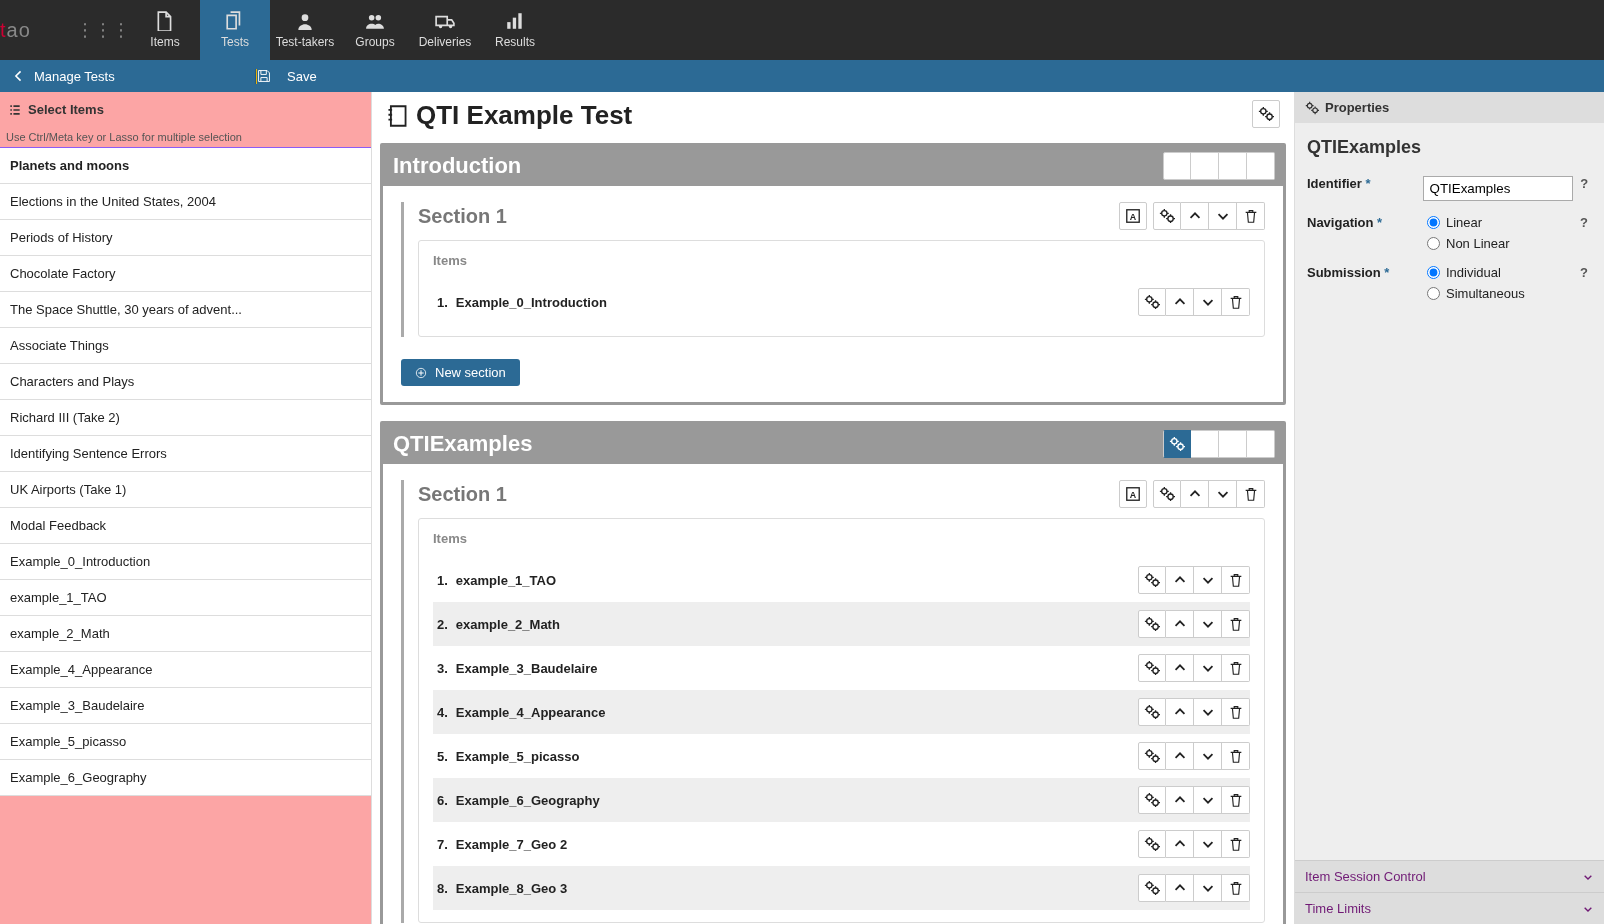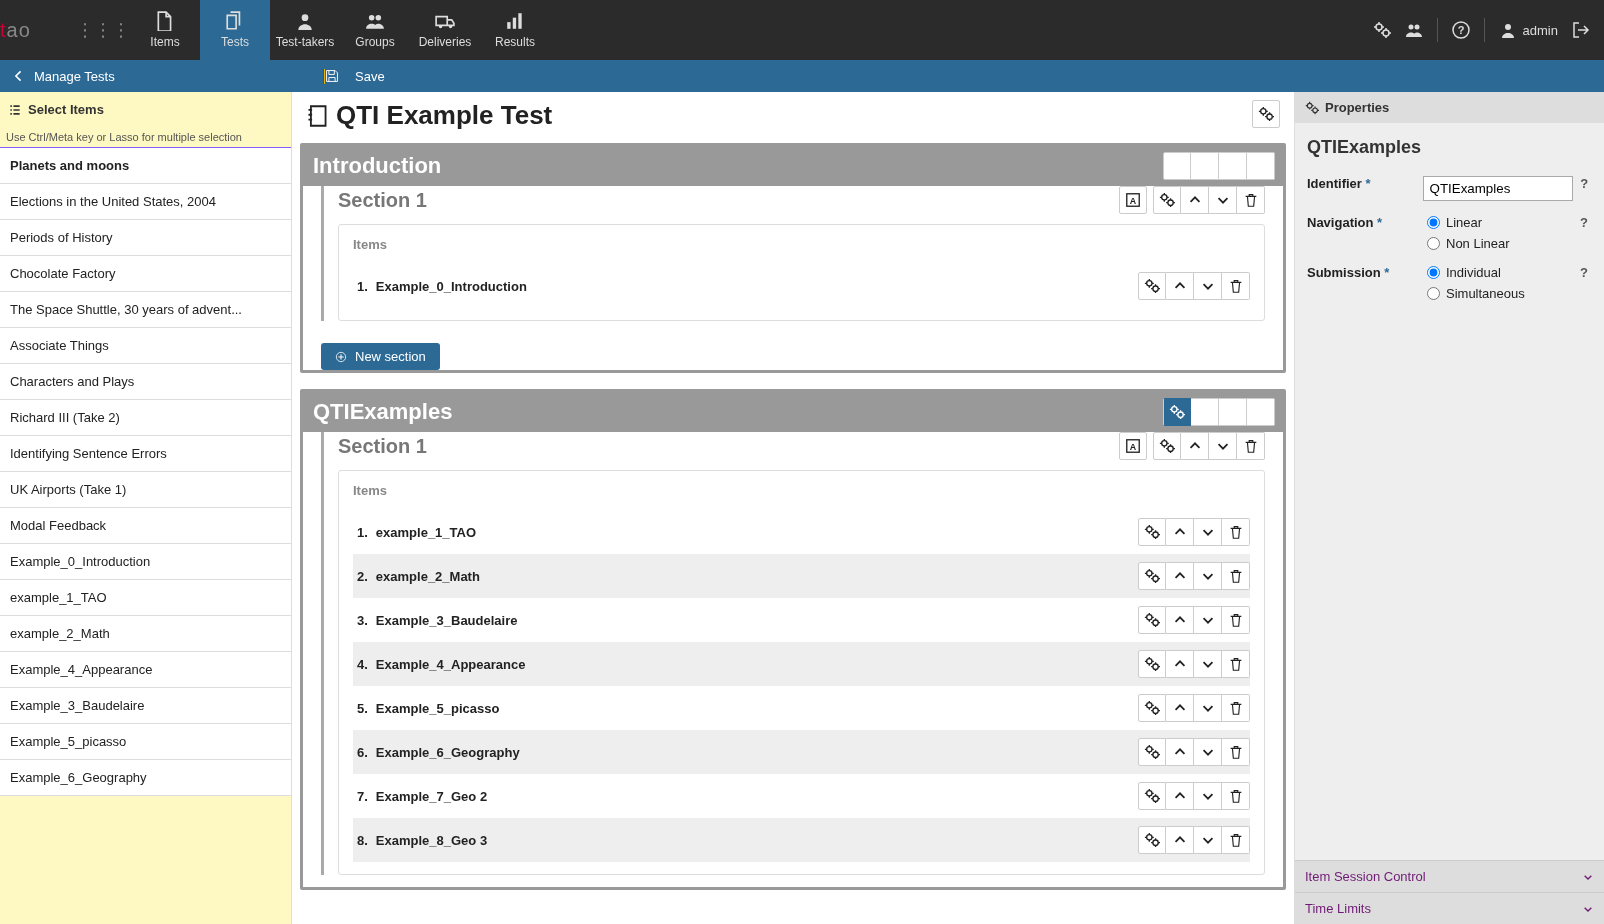--- a/index.html
+++ b/index.html
@@ -14,25 +14,25 @@
 .navitem{width:70px;display:flex;flex-direction:column;align-items:center;justify-content:center;cursor:pointer;font-size:12px;gap:4px}
 .navitem.active{background:#2c6a95}
 .navitem svg{width:20px;height:20px;fill:#ddd}
 .navspacer{flex:1}
 .navright{display:flex;align-items:center;gap:14px;padding-right:14px;height:60px}
 .navright-icon{cursor:pointer;display:flex;align-items:center;justify-content:center;color:#ddd}
 .navright svg{width:18px;height:18px;fill:#ddd}
 .navright .divider{width:1px;height:24px;background:#555}
 .userblock{display:flex;align-items:center;gap:6px;cursor:pointer}
 .actionbar{height:32px;background:#2c6a95;color:#fff;display:flex;align-items:center}
-.actionbar-left{width:324px;display:flex;align-items:center;padding-left:12px;gap:8px;cursor:pointer;border-right:1px solid #255a80}
+.actionbar-left{width:256px;display:flex;align-items:center;padding-left:12px;gap:8px;cursor:pointer;border-right:1px solid #255a80}
 .actionbar-right{flex:1;display:flex;align-items:center;gap:16px;cursor:pointer;border-left:1px solid #eab308}
 .actionbar svg{width:14px;height:14px;fill:#fff}
 .layout{display:flex;height:calc(100vh - 92px)}
-.left-panel{width:292px;border-right:1px solid #ddd;display:flex;flex-direction:column;background:#fef9c3}
+.left-panel{width:372px;border-right:1px solid #ddd;display:flex;flex-direction:column;background:#fca5a5}
 .panel-head{display:flex;align-items:center;gap:6px;padding:10px 8px;font-weight:bold;color:#333}
 .panel-head svg{width:14px;height:14px;fill:#333}
 .filter-wrap{padding:0 8px 4px}
 .filter-wrap input{width:100%;padding:6px 8px;border:1px solid #bbb;font-size:13px;background:#fff}
 .hint{font-size:11px;color:#555;padding:4px 6px}
 .itemlist{flex:1;overflow:auto;border-top:1px solid #8b5cf6}
 .itemlist-row{background:#fff;padding:10px;border-bottom:1px solid #ddd;cursor:pointer}
 .itemlist-row.bold{font-weight:bold}
 .center{flex:1;overflow:auto;background:#fff;padding:0 8px}
 .test-header{display:flex;align-items:flex-start;justify-content:space-between;padding:8px 6px 12px}
@@ -44,21 +44,21 @@
 .icon-btn.blue svg{fill:#fff}
 .icon-btn.disabled svg{fill:#bbb}
 .part{border:3px solid #999;border-radius:2px;margin-bottom:16px}
 .part-head{background:#999;color:#fff;display:flex;align-items:center;justify-content:space-between;height:40px;padding:0 8px 0 10px}
 .part-title{font-size:22px;font-weight:bold}
 .toolbar{display:flex;align-items:center;gap:0}
 .toolbar .icon-btn{border-radius:0;border-left:none}
 .toolbar .icon-btn:first-child{border-left:1px solid #ccc;border-radius:2px 0 0 2px}
 .toolbar .icon-btn:last-child{border-radius:0 2px 2px 0}
 .toolbar-gapped{display:flex;gap:6px}
-.part-body{background:#fff;padding:0 18px}
+.part-body{background:#fff;padding:16px 18px}
 .section{border-left:3px solid #aaa;padding-left:14px;margin-bottom:12px}
 .section-head{display:flex;align-items:center;justify-content:space-between;margin-bottom:10px}
 .section-title{font-size:20px;font-weight:bold;color:#777}
 .items-box{border:1px solid #ddd;border-radius:3px;padding:12px 14px}
 .items-label{color:#888;font-weight:bold;margin-bottom:12px}
 .itemrow{display:flex;align-items:center;justify-content:space-between;padding:8px 0}
 .itemrow.alt{background:#eee}
 .itemrow-left{display:flex;gap:8px;font-weight:bold;color:#222;padding-left:4px}
 .new-btn{display:inline-flex;align-items:center;gap:8px;background:#2c6a95;color:#fff;border:none;padding:6px 14px;border-radius:3px;cursor:pointer;font-size:13px;margin-top:10px}
 .new-btn svg{width:12px;height:12px;fill:#fff}
@@ -192,50 +192,20 @@
         <span>Deliveries</span>
       </div>
       <div class="navitem">
         <svg viewBox="0 0 18 18">
           <use href="#i-chart"></use>
         </svg>
         <span>Results</span>
       </div>
     </div>
   <div class="navspacer"></div>
-  <div class="navright">
-    <span class="navright-icon">
-        <svg viewBox="0 0 18 18">
-          <use href="#i-gears"></use>
-        </svg>
-      </span>
-    <span class="navright-icon">
-        <svg viewBox="0 0 18 18">
-          <use href="#i-users"></use>
-        </svg>
-      </span>
-    <span class="divider"></span>
-    <span class="navright-icon">
-        <svg viewBox="0 0 18 18">
-          <use href="#i-help"></use>
-        </svg>
-      </span>
-    <span class="divider"></span>
-    <span class="userblock">
-      <svg viewBox="0 0 18 18">
-          <use href="#i-user"></use>
-        </svg>
-      <span>admin</span>
-    </span>
-    <span class="navright-icon">
-        <svg viewBox="0 0 18 18">
-          <use href="#i-logout"></use>
-        </svg>
-      </span>
-  </div>
 </div>
 
 <div class="actionbar">
   <div class="actionbar-left">
     <svg viewBox="0 0 18 18">
         <use href="#i-left"></use>
       </svg>
     <span>Manage Tests</span>
   </div>
   <div class="actionbar-right">

